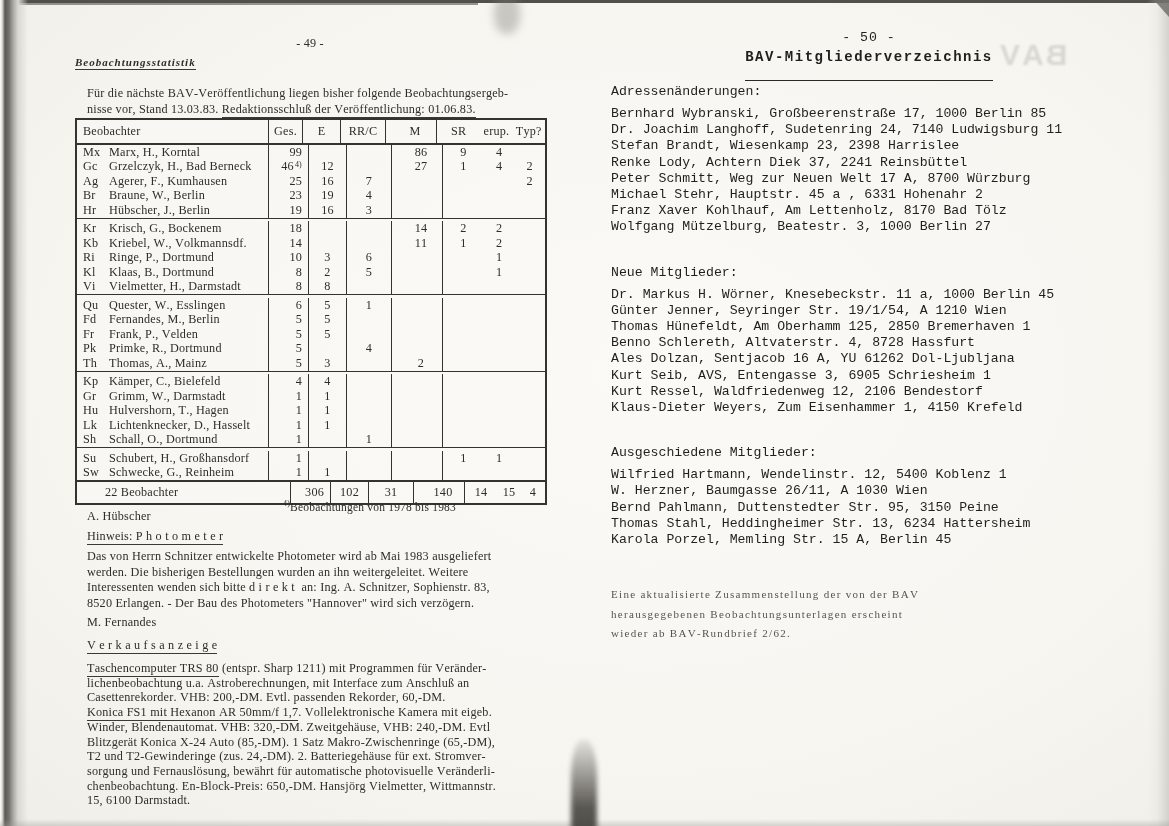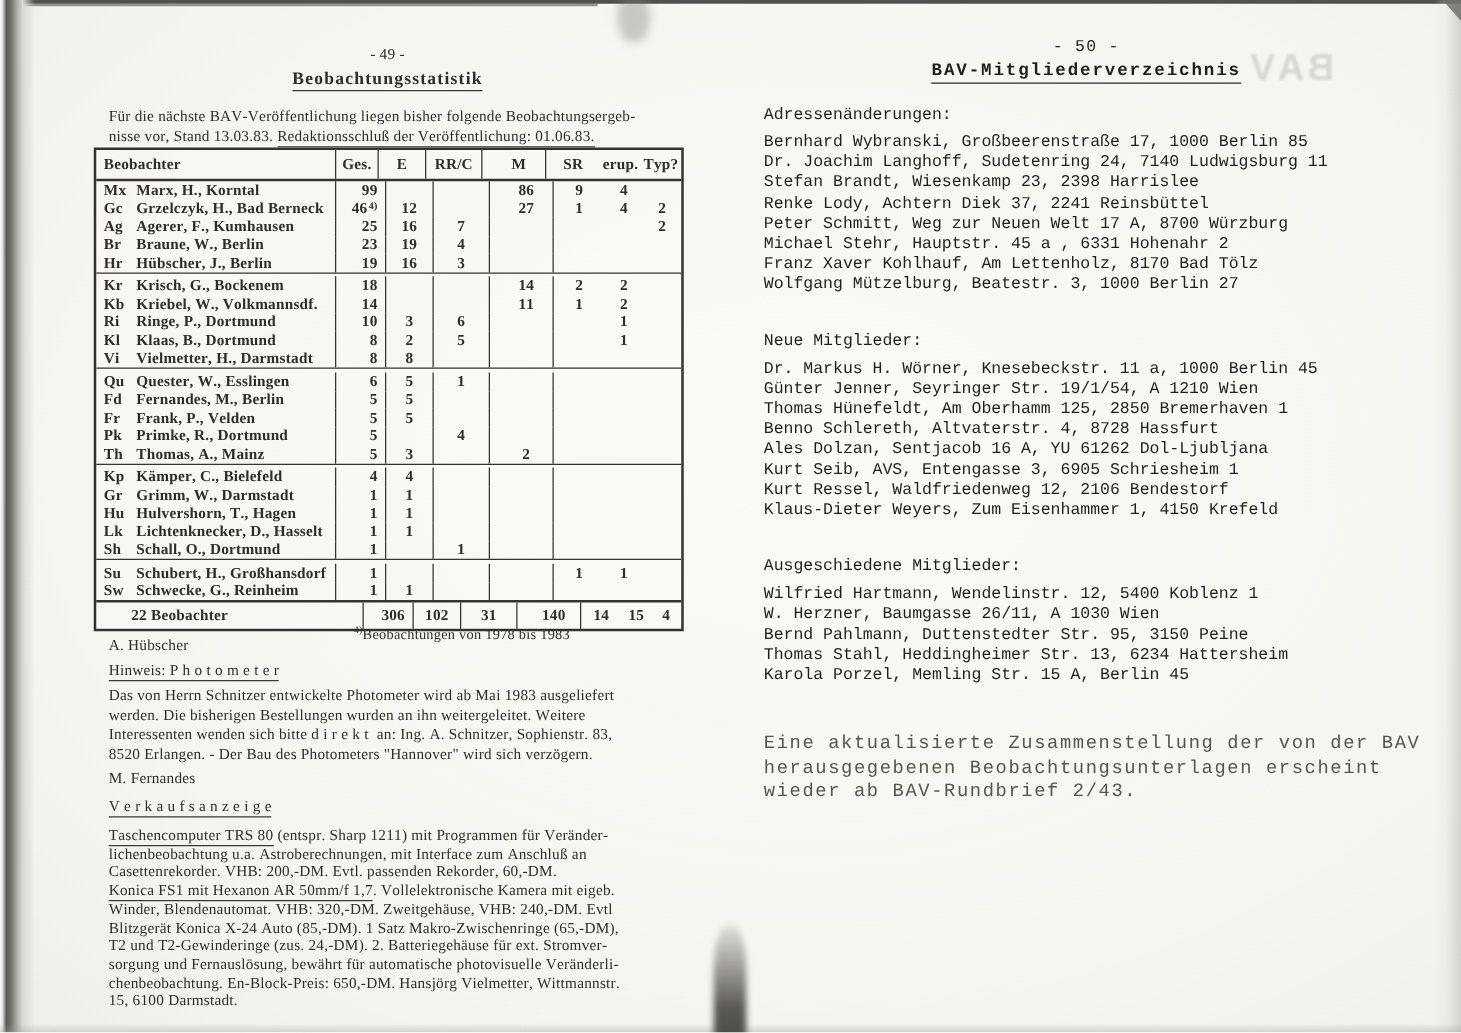--- a/index.html
+++ b/index.html
@@ -22,31 +22,31 @@
      background:rgba(125,123,117,.38);filter:blur(4px);}
   .gutter-bottom{position:absolute;left:571px;top:740px;width:26px;height:96px;border-radius:40% 40% 0 0;
      background:linear-gradient(180deg,rgba(120,118,112,.15),#5a5853 70%,#4a4843);filter:blur(2.5px);}
   .bleed-bav{position:absolute;left:998px;top:38px;transform:scaleX(-1);
      font-family:"Liberation Sans",sans-serif;font-weight:bold;font-size:30px;letter-spacing:2px;
      color:rgba(150,150,145,.30);filter:blur(1px);}
   
   .pageL{position:absolute;left:75px;top:0;width:470px;
      font-family:"Liberation Serif",serif;font-size:12.2px;letter-spacing:.2px;color:#2e2d29;}
   .pnum{position:absolute;width:100%;text-align:center;}
-  .titleL{position:absolute;width:100%;text-align:center;font-size:14px;font-weight:600;letter-spacing:1px;}
+  .titleL{position:absolute;width:100%;font-size:11px;font-weight:600;letter-spacing:1px;font-style:italic;}
   .titleL span,.u{border-bottom:1.2px solid #3a3935;padding-bottom:1px;}
   .ln{white-space:pre;}
   .blockL{position:absolute;left:12px;}
   .intro .ln{line-height:15.5px;}
   .hbody .ln{line-height:15.5px;}
   .vbody .ln{line-height:14.7px;}
   .heading-u{border-bottom:1.2px solid #3a3935;padding-bottom:1px;}
   
   .tbl{position:absolute;left:0;top:118px;width:468px;border:2px solid #34332f;background:rgba(252,251,248,.4);}
-  .trw{display:flex;align-items:flex-start;height:14.5px;font-weight:bold;}
+  .trw{display:flex;align-items:flex-start;height:14.5px;}
   .trw.sep{border-top:1.5px solid #34332f;padding-top:2.5px;height:15px;}
   .trw.hdr{height:23px;border-bottom:2px solid #34332f;font-size:12.2px;}
   .trw.ftr{border-top:2px solid #34332f;height:21px;}
   .cell{height:100%;display:flex;align-items:center;}
   .c-name{width:185px;padding-left:6px;}
   .c-name .code{display:inline-block;width:26px;}
   .c-ges{width:33px;justify-content:flex-end;padding-right:6px;border-left:1.4px solid #34332f;}
   .c-ges sup{font-size:8px;margin-left:1px;transform:translateY(-2px);}
   .c-e{width:37px;justify-content:center;border-left:1.4px solid #34332f;}
   .c-rrc{width:44px;justify-content:center;border-left:1.4px solid #34332f;}
@@ -55,26 +55,26 @@
   .c-combo .sub{display:inline-block;text-align:center;}
   .c-combo .s1{width:40%;}.c-combo .s2{width:30%;}.c-combo .s3{width:30%;}
   .ftr .c-name{padding-left:28px;}
   .footnote{position:absolute;left:208px;top:499px;font-size:11.5px;}
   .footnote sup{font-size:8px;}
   
   .pageR{position:absolute;left:605px;top:0;width:528px;
      font-family:"Liberation Mono",monospace;font-size:13.2px;color:#201f1c;}
   .pnumR{position:absolute;width:100%;text-align:center;letter-spacing:1px;}
   .titleR{position:absolute;width:100%;text-align:center;font-size:14px;letter-spacing:1.5px;font-weight:600;}
-  .titleR span{border-bottom:1.3px solid #2a2925;padding-bottom:1px;text-align:right;}
+  .titleR span{border-bottom:1.3px solid #2a2925;padding-bottom:15px;text-align:right;}
   .sectionsR{position:absolute;left:6px;top:84px;width:520px;}
   .msec{margin-bottom:29px;}
   .msec .mhead{margin-bottom:7px;white-space:pre;}
   .msec .entry{line-height:16.2px;white-space:pre;}
-  .closing{margin-top:37px;font-family:Liberation Mono, monospace;font-size:15px;
+  .closing{margin-top:37px;font-family:Liberation Serif, serif;font-size:11px;
      letter-spacing:1.3px;color:#56544e;}
   .closing .ln{line-height:19.5px;}
 </style>
 </head>
 <body>
 
 <div class="scan">
 
   <div class="edge-top"></div>
   <div class="edge-top2"></div>
@@ -524,18 +524,18 @@
           <div class="mhead">Ausgeschiedene Mitglieder:</div>
           <div class="entry">Wilfried Hartmann, Wendelinstr. 12, 5400 Koblenz 1</div>
           <div class="entry">W. Herzner, Baumgasse 26/11, A 1030 Wien</div>
           <div class="entry">Bernd Pahlmann, Duttenstedter Str. 95, 3150 Peine</div>
           <div class="entry">Thomas Stahl, Heddingheimer Str. 13, 6234 Hattersheim</div>
           <div class="entry">Karola Porzel, Memling Str. 15 A, Berlin 45</div>
         </div>
         <div class="closing">
           <div class="ln"><span>Eine aktualisierte Zusammenstellung der von der BAV</span></div>
           <div class="ln"><span>herausgegebenen Beobachtungsunterlagen erscheint</span></div>
-          <div class="ln"><span>wieder ab BAV-Rundbrief 2/43.</span></div>
+          <div class="ln"><span>wieder ab BAV-Rundbrief 2/62.</span></div>
         </div>
       </div>
   </div>
 
 </div>
 
 </body></html>

